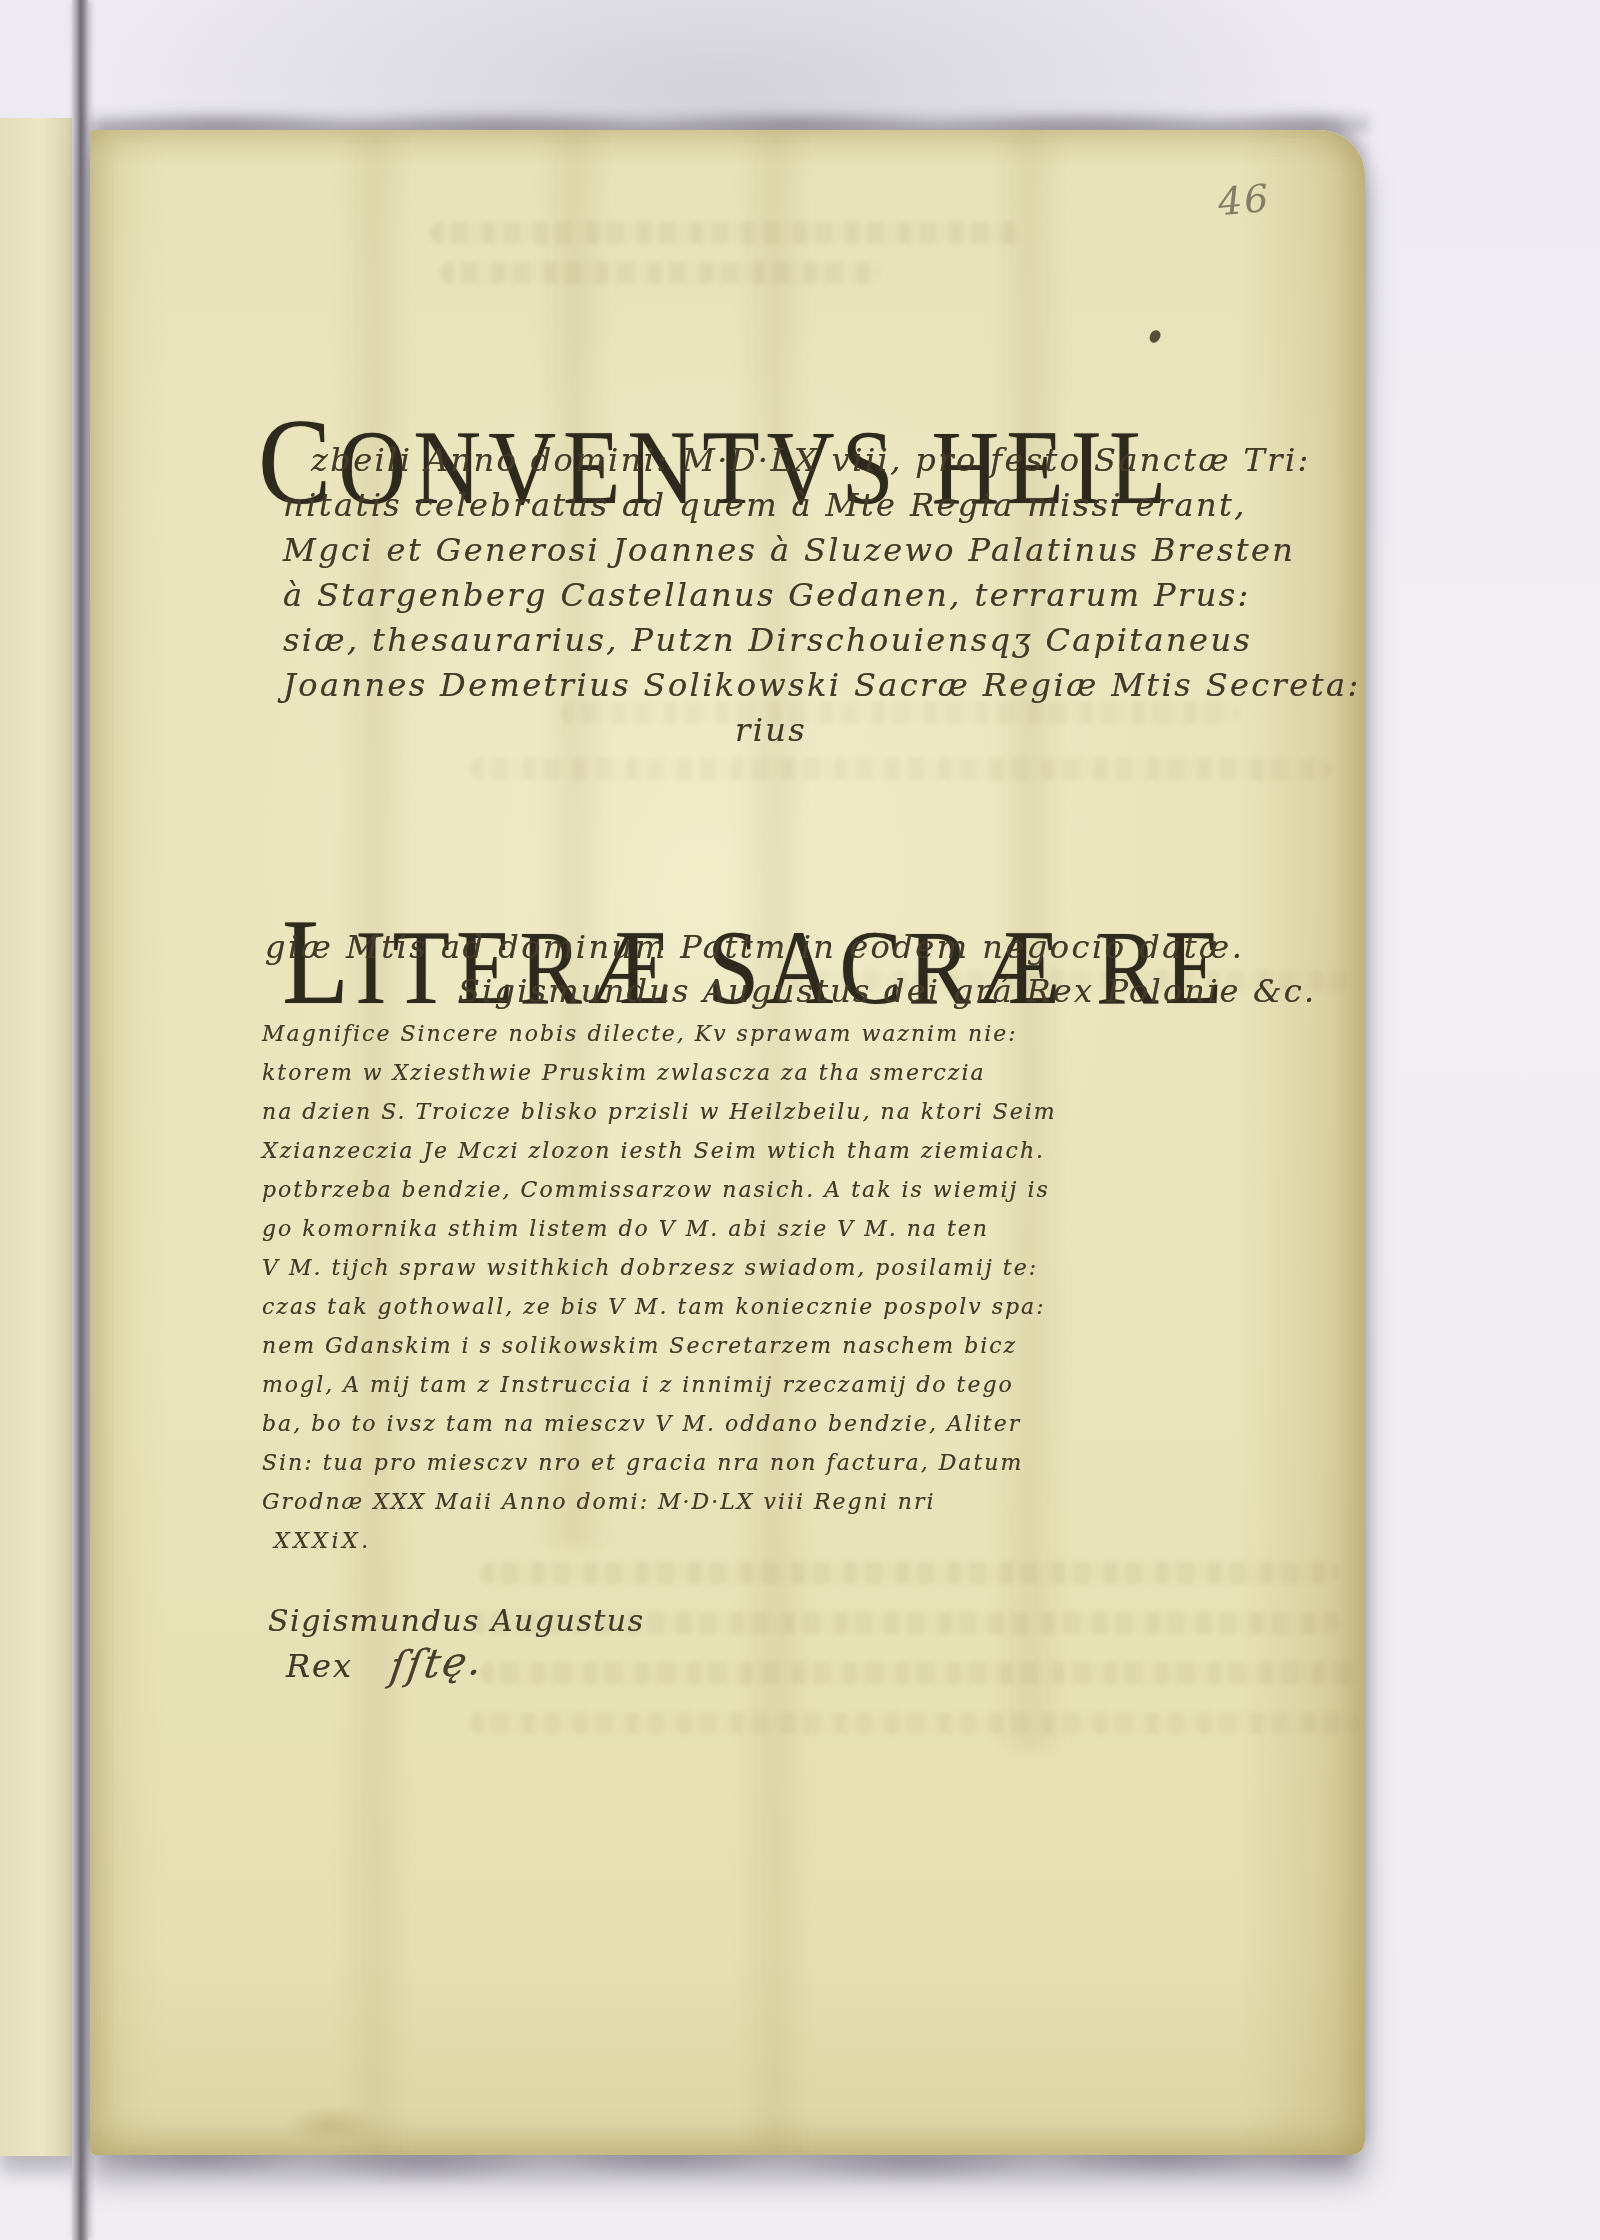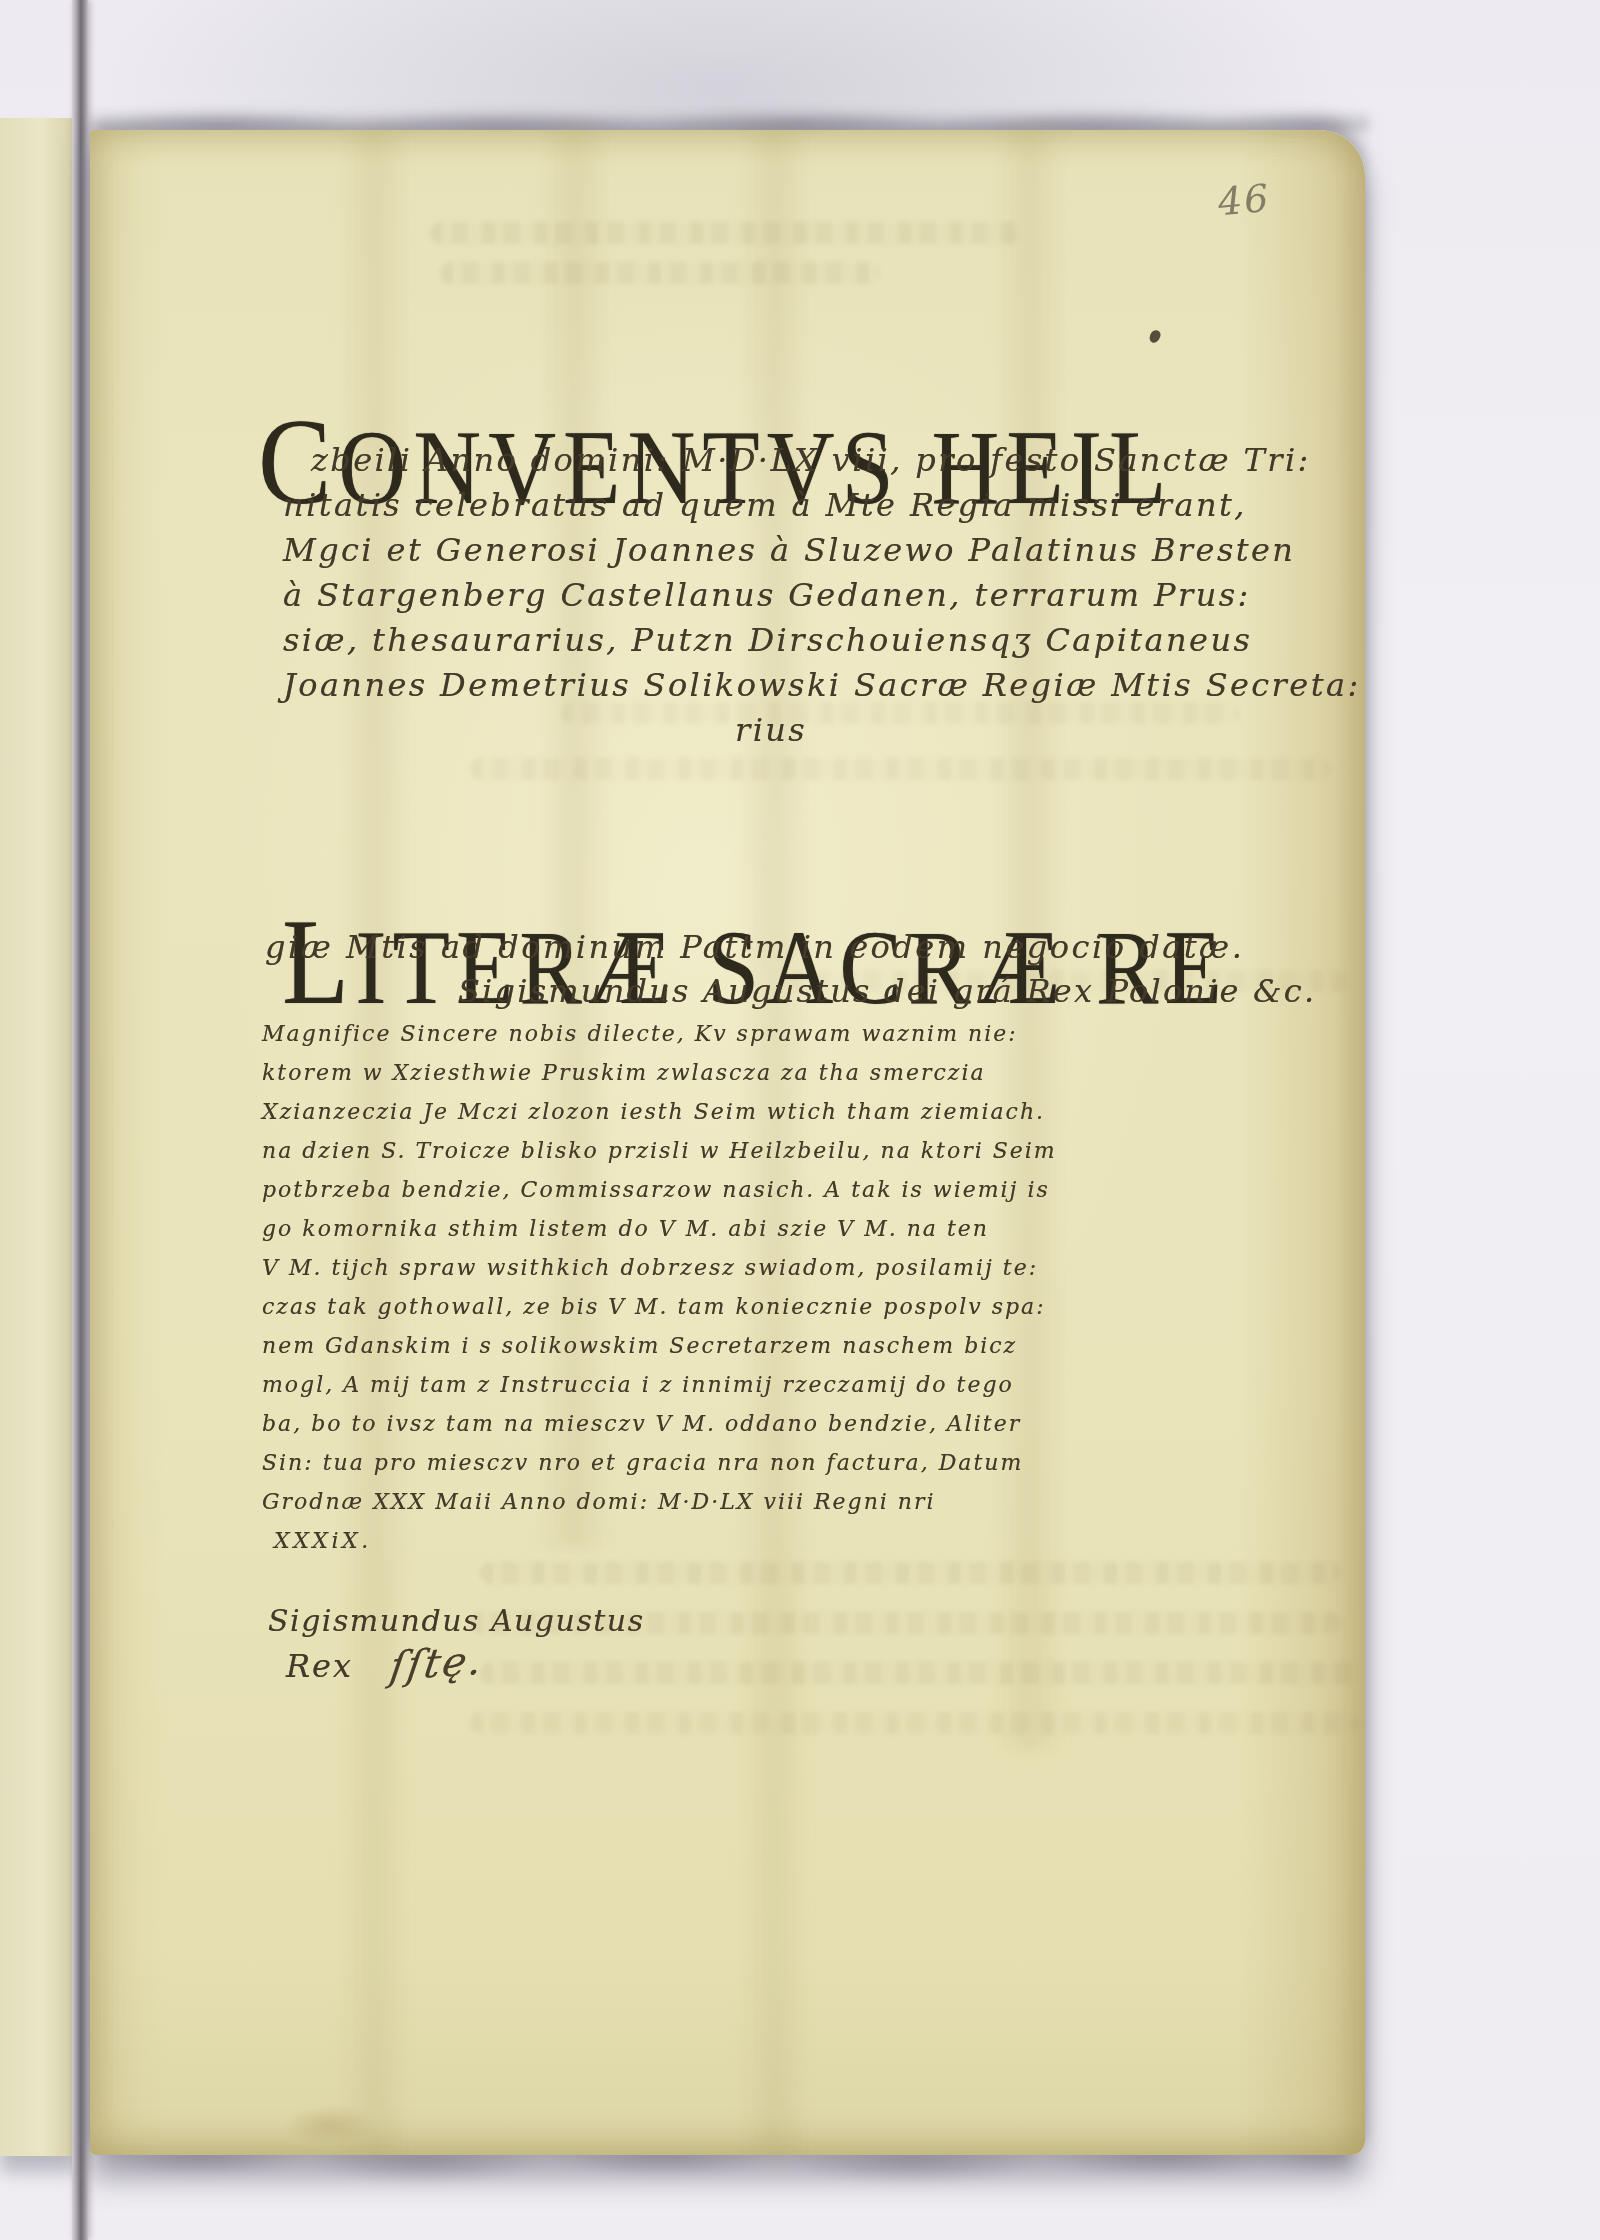--- a/index.html
+++ b/index.html
@@ -163,22 +163,22 @@
 
     <h1 class="heading h2a">LITERÆ SACRÆ RE</h1>
 
     <div class="script subhead1">giæ Mtis ad dominum Pattm in eodem negocio datæ.</div>
 
     <div class="script subhead2">Sigismundus Augustus dei grá Rex Polonie &amp;c.</div>
 
     <div class="script bodytext">
         <div class="line">Magnifice Sincere nobis dilecte, Kv sprawam waznim nie:</div>
         <div class="line">ktorem w Xziesthwie Pruskim zwlascza za tha smerczia</div>
+        <div class="line">na dzien S. Troicze blisko przisli w Heilzbeilu, na ktori Seim</div>
         <div class="line">Xzianzeczia Je Mczi zlozon iesth Seim wtich tham ziemiach.</div>
-        <div class="line">na dzien S. Troicze blisko przisli w Heilzbeilu, na ktori Seim</div>
         <div class="line">potbrzeba bendzie, Commissarzow nasich. A tak is wiemij is</div>
         <div class="line">go komornika sthim listem do V M. abi szie V M. na ten</div>
         <div class="line">V M. tijch spraw wsithkich dobrzesz swiadom, posilamij te:</div>
         <div class="line">czas tak gothowall, ze bis V M. tam koniecznie pospolv spa:</div>
         <div class="line">nem Gdanskim i s solikowskim Secretarzem naschem bicz</div>
         <div class="line">mogl, A mij tam z Instruccia i z innimij rzeczamij do tego</div>
         <div class="line">ba, bo to ivsz tam na miesczv V M. oddano bendzie, Aliter</div>
         <div class="line">Sin: tua pro miesczv nro et gracia nra non factura, Datum</div>
         <div class="line">Grodnæ XXX Maii Anno domi: M·D·LX viii Regni nri</div>
         <div class="line">XXXiX.</div>

